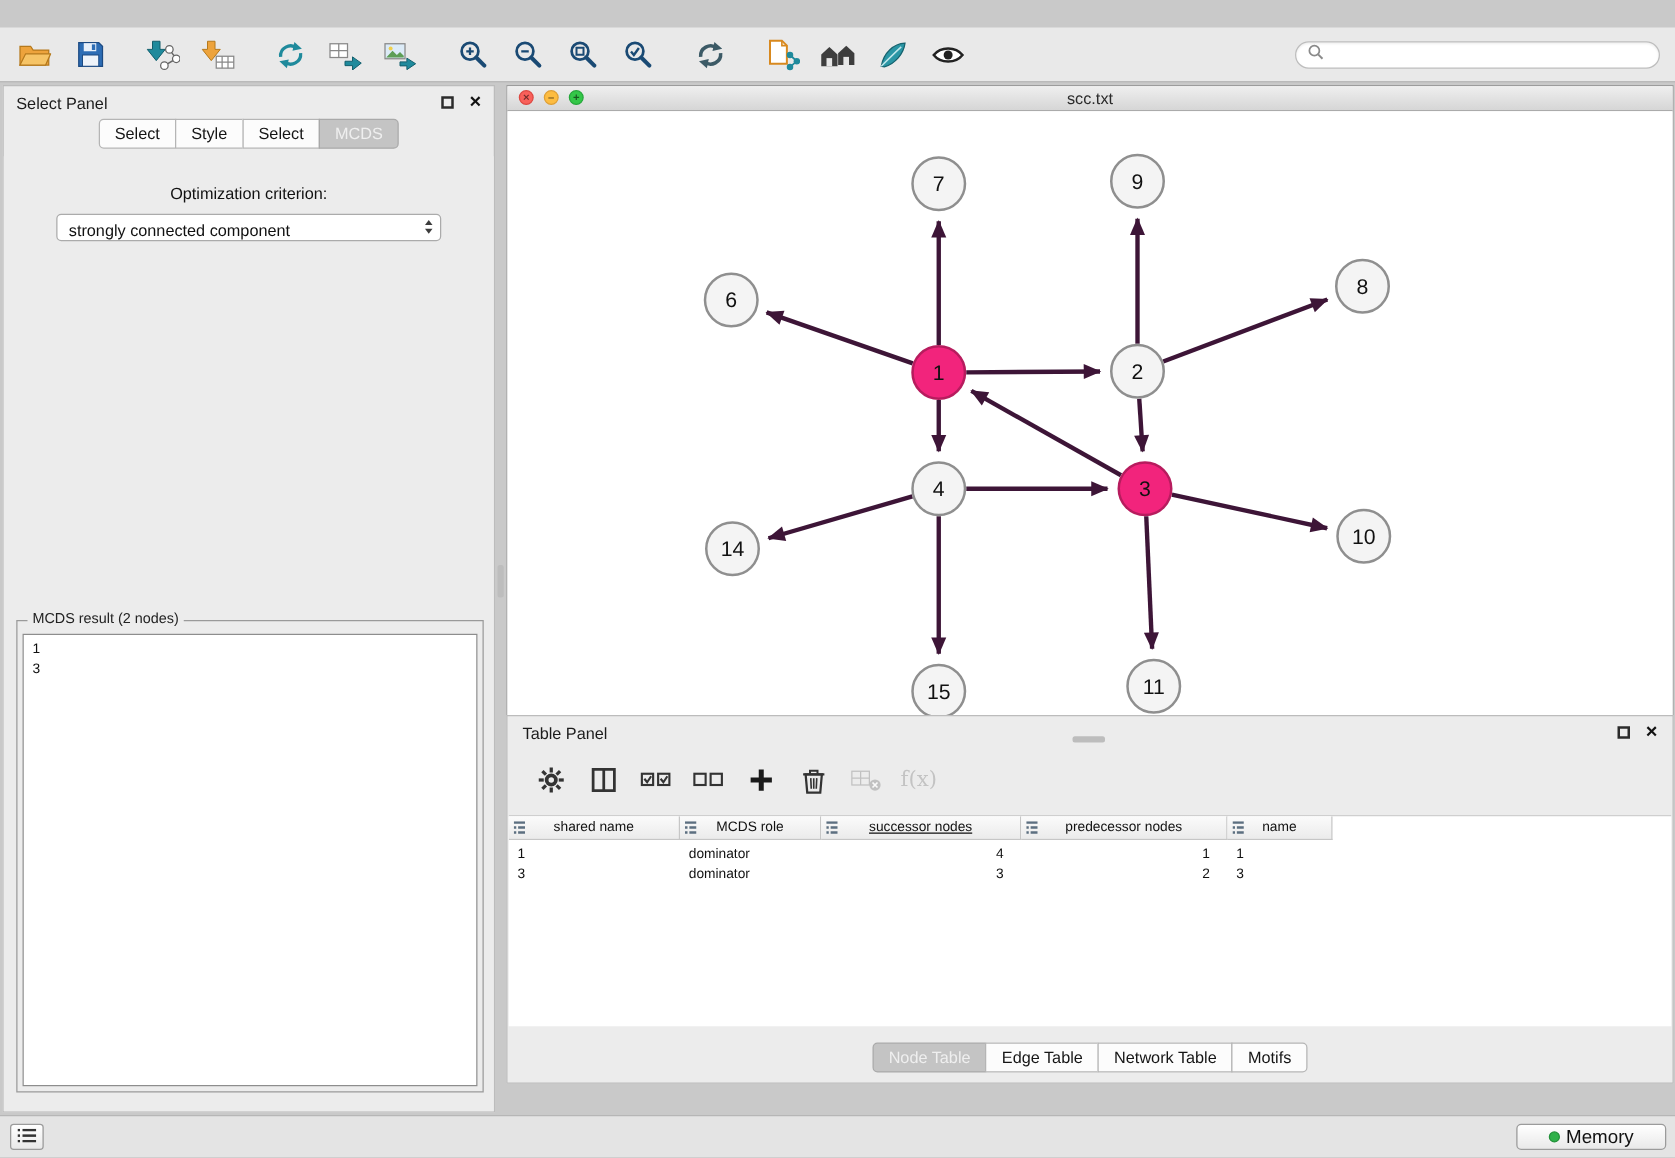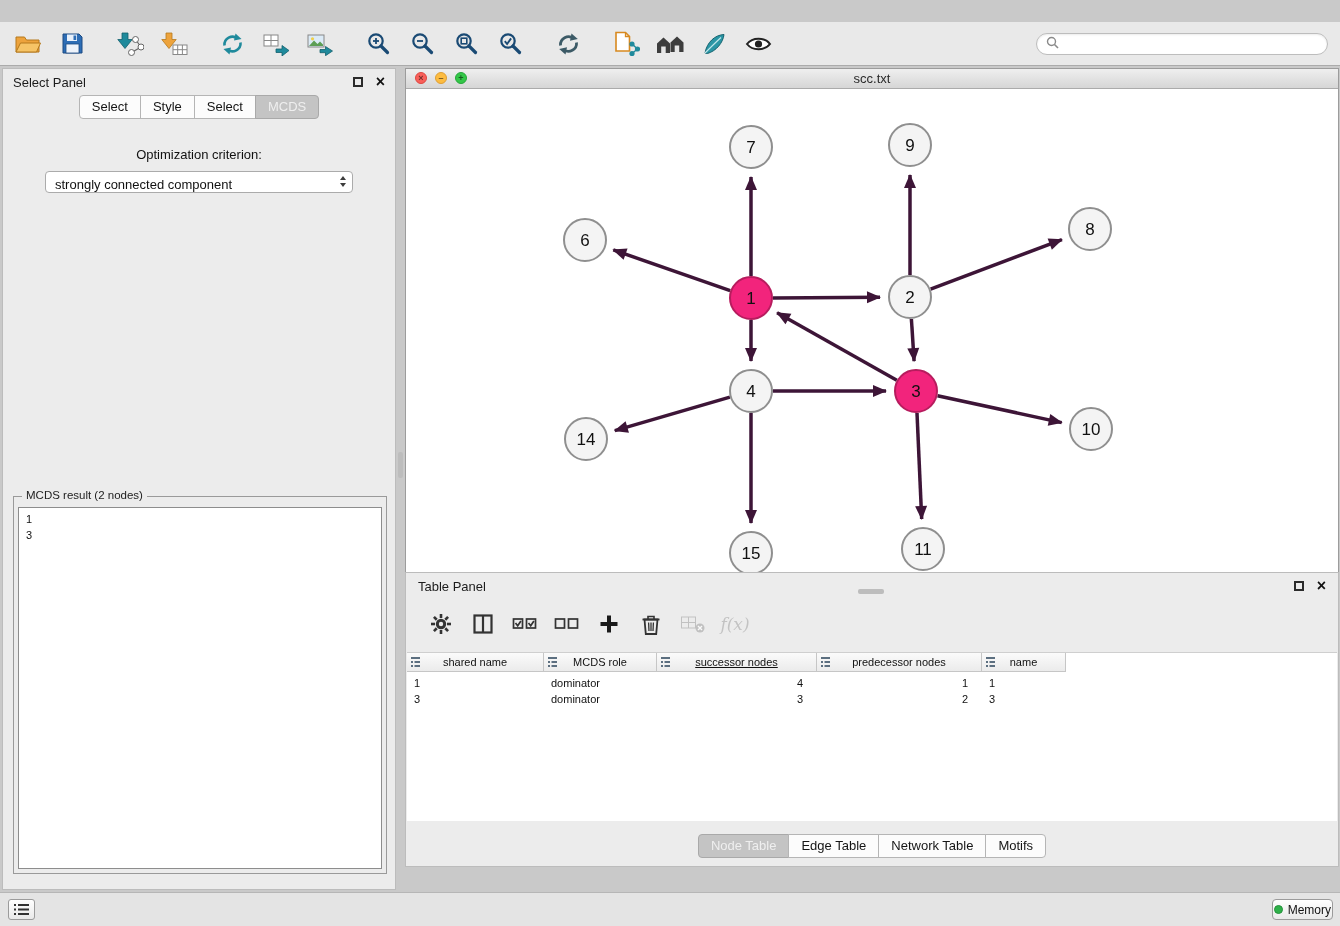--- a/index.html
+++ b/index.html
@@ -56,25 +56,25 @@
 .tb-btn.disabled{opacity:.75;}
 .tp-table{position:absolute;left:1px;right:1px;top:79px;bottom:45px;background:#fff;overflow:hidden;border-top:1px solid #cfcfcf;}
 .thead{display:flex;height:19px;}
 .th{position:relative;height:19px;background:linear-gradient(#fbfbfb,#ebebeb);border-right:1px solid #c6c6c6;border-bottom:1px solid #c6c6c6;font-size:11px;color:#111;display:flex;align-items:center;justify-content:center;cursor:default;flex:none;}
 .th-icon{position:absolute;left:4px;top:4px;}
 .tbody{padding-top:3px;}
 .tr{display:flex;height:16px;align-items:center;}
 .td{font-size:11px;color:#111;padding-left:7px;flex:none;}
 .td.col2,.td.col3{text-align:right;padding-right:14px;padding-left:0;}
 .tp-tabs{position:absolute;left:0;right:0;bottom:8px;}
-.fx{font-family:"DejaVu Serif","Liberation Serif",serif;font-style:italic;font-size:17px;color:#b6b6b6;}
+.fx{font-family:"DejaVu Serif","Liberation Serif",serif;font-size:17px;color:#b6b6b6;}
 
 .statusbar{position:absolute;left:0;top:892px;width:1340px;height:34px;background:#e4e4e4;border-top:1px solid #b6b6b6;}
 .sb-left{position:absolute;left:8px;top:6px;width:27px;height:21px;border:1px solid #9b9b9b;border-radius:3px;background:linear-gradient(#fff,#e9e9e9);display:flex;align-items:center;justify-content:center;}
-.memory-btn{position:absolute;right:7px;top:6px;height:21px;border:1px solid #9b9b9b;border-radius:4px;background:linear-gradient(#fff,#e9e9e9);display:flex;align-items:center;gap:5px;padding:0 1px;font-size:12px;color:#111;}
+.memory-btn{position:absolute;right:7px;top:6px;height:21px;border:1px solid #9b9b9b;border-radius:4px;background:linear-gradient(#fff,#e9e9e9);display:flex;align-items:center;gap:5px;padding:0 25px;font-size:15px;color:#111;}
 .memory-dot{width:9px;height:9px;border-radius:50%;background:#2fb14a;border:1px solid #23913a;}
 
 .grip-v{position:absolute;left:398px;top:452px;width:5px;height:26px;background:#bdbdbd;border-radius:2px;}
 .grip-h{position:absolute;left:858px;top:589px;width:26px;height:5px;background:#bdbdbd;border-radius:2px;}
 </style>
 </head>
 <body>
 
 <div id="app">
 

